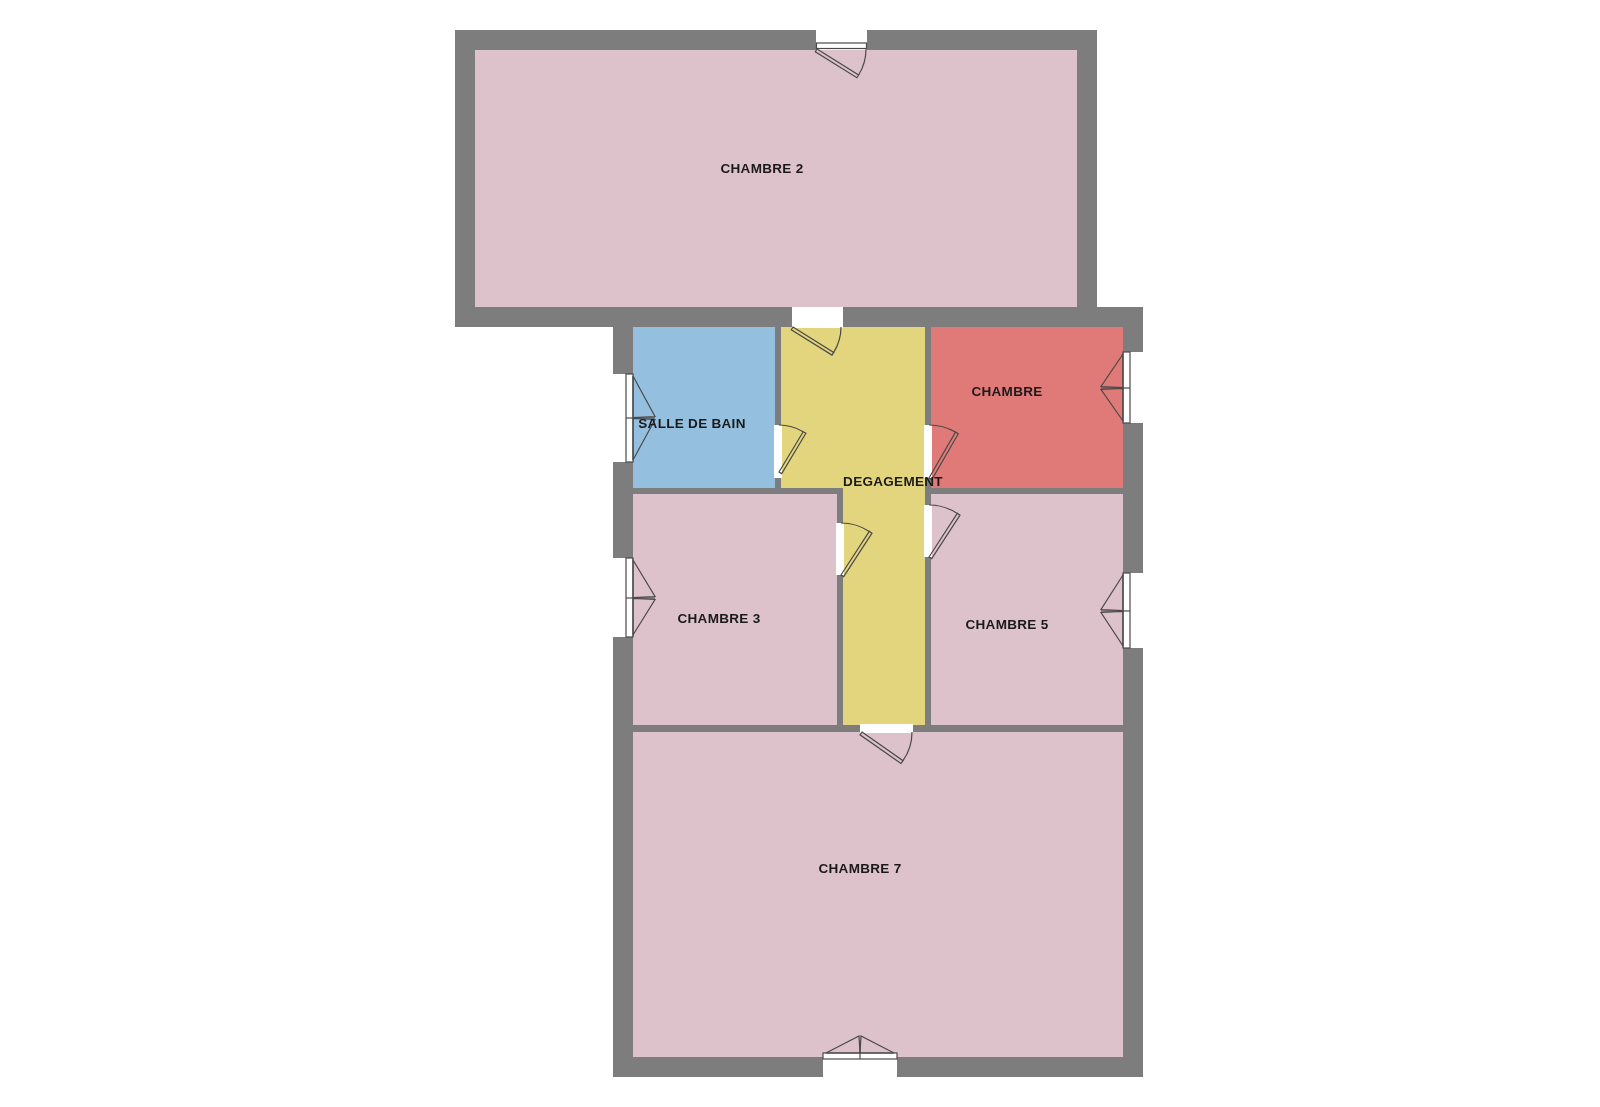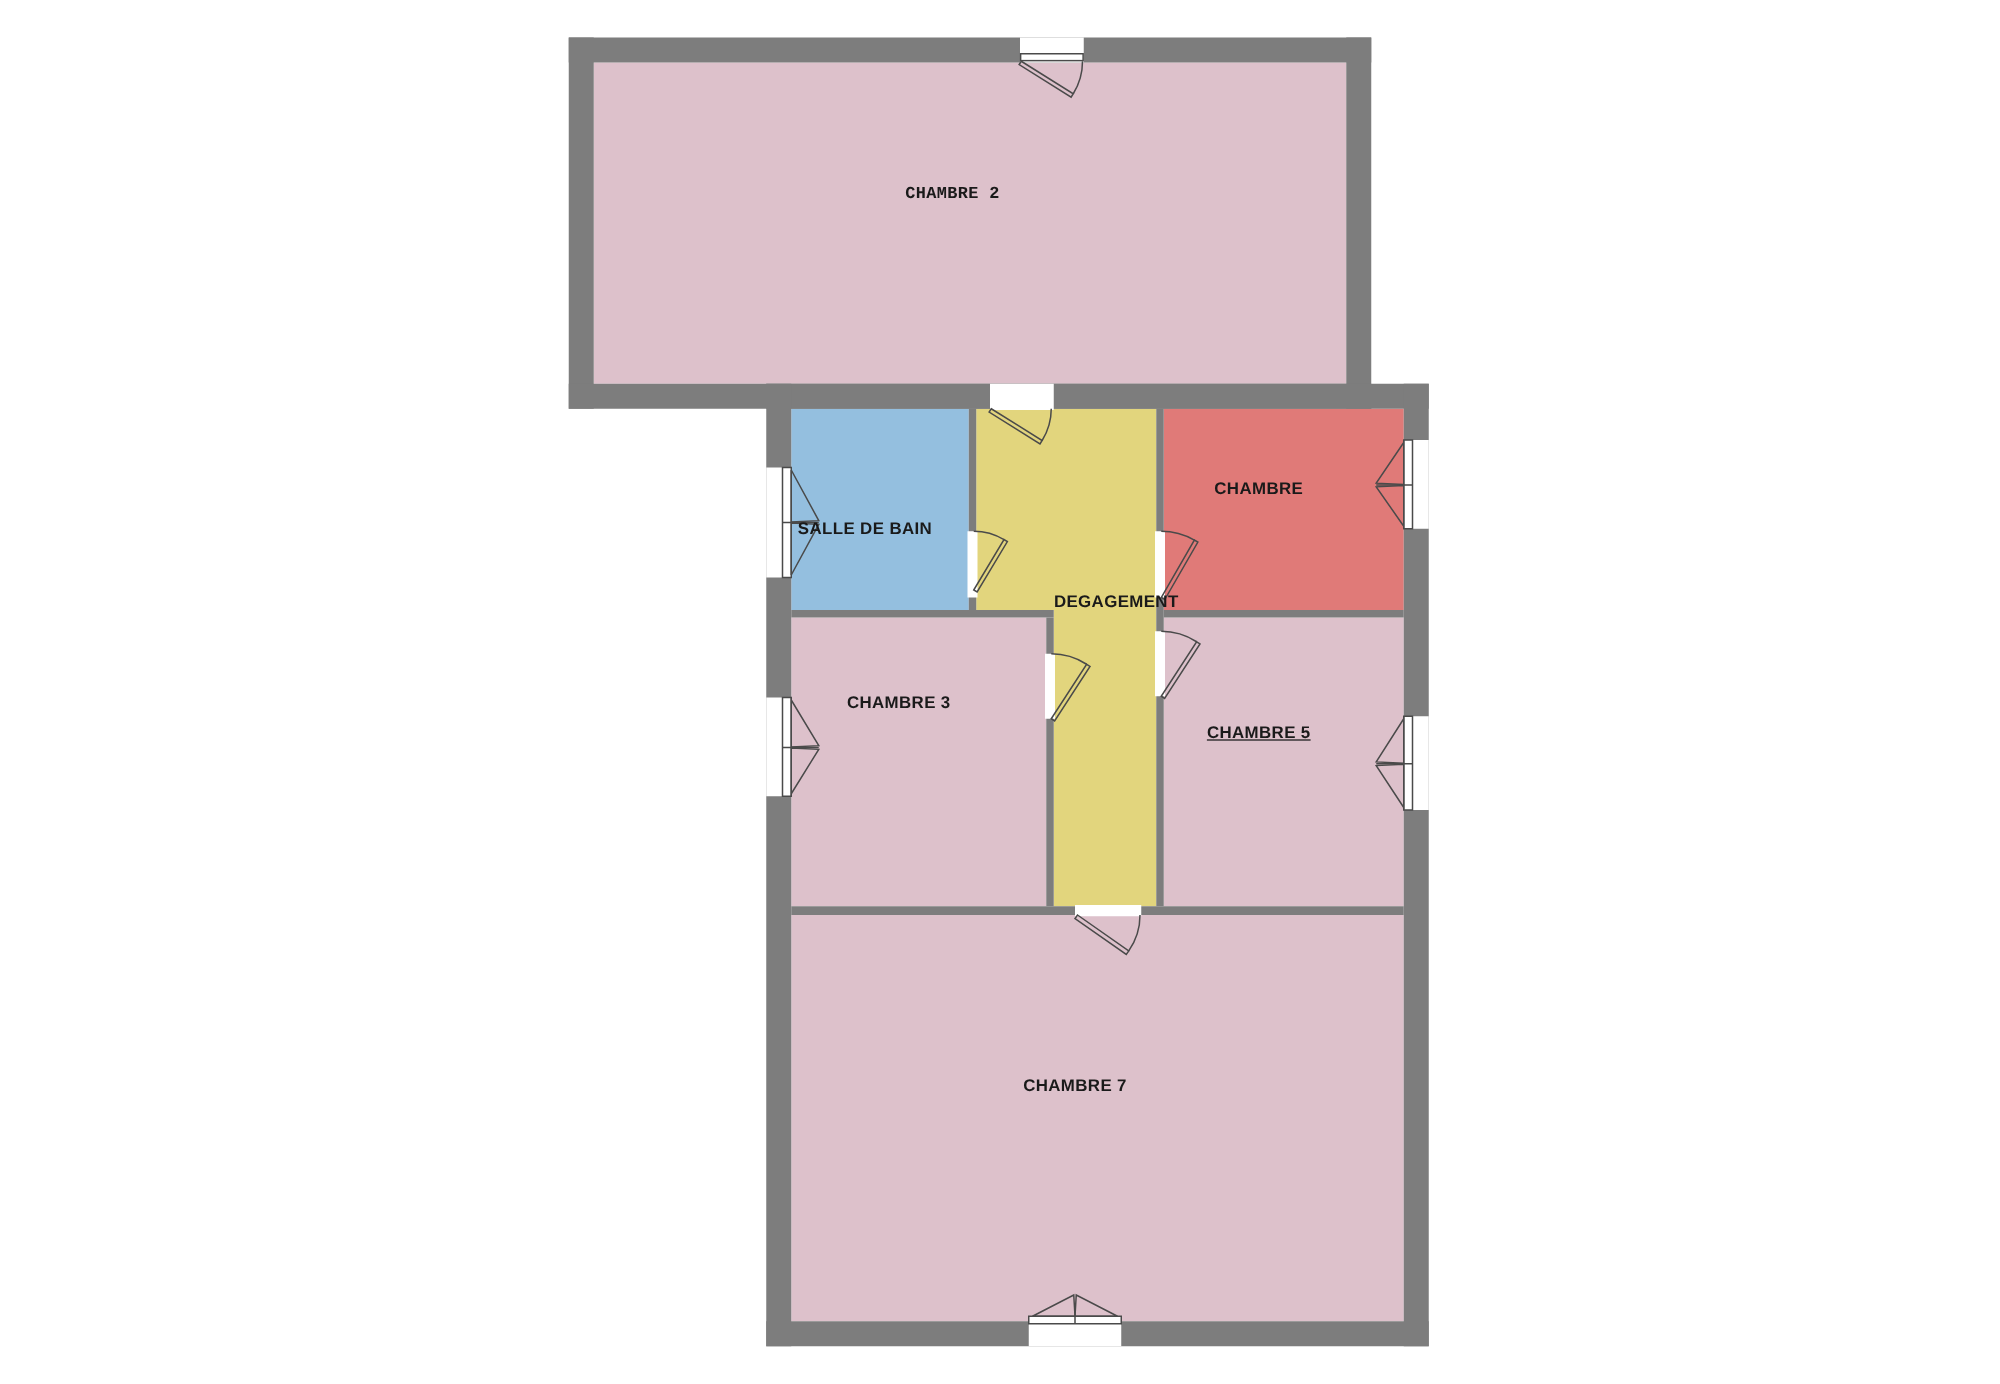--- a/index.html
+++ b/index.html
@@ -116,20 +116,20 @@
       <path d="M1101,611 L1130,611"></path>
     </g>
     <g>
       <rect class="frame" x="823" y="1053" width="74" height="6"></rect>
       <path d="M860,1053 L860,1059"></path>
       <path d="M826,1053 L859,1036 L860,1053 Z"></path>
       <path d="M894,1053 L861,1036 L860,1053 Z"></path>
     </g>
   </svg>
 
-  <span class="label" style="left:762px;top:156px;font-family:Liberation Mono, monospace;">CHAMBRE 2</span>
+  <span class="label" style="left:762px;top:168px;">CHAMBRE 2</span>
   <span class="label" style="left:692px;top:391px;margin-top:32px;">SALLE DE BAIN</span>
   <span class="label" style="left:849px;top:481px;margin-left:44px;">DEGAGEMENT</span>
   <span class="label" style="left:1007px;top:391px;">CHAMBRE</span>
-  <span class="label" style="left:719px;top:562px;">CHAMBRE 3</span>
-  <span class="label" style="left:1007px;top:586px;text-decoration:underline;">CHAMBRE 5</span>
+  <span class="label" style="left:719px;top:618px;">CHAMBRE 3</span>
+  <span class="label" style="left:1007px;top:624px;">CHAMBRE 5</span>
   <span class="label" style="left:860px;top:868px;">CHAMBRE 7</span>
 </div>
 
 </body></html>

